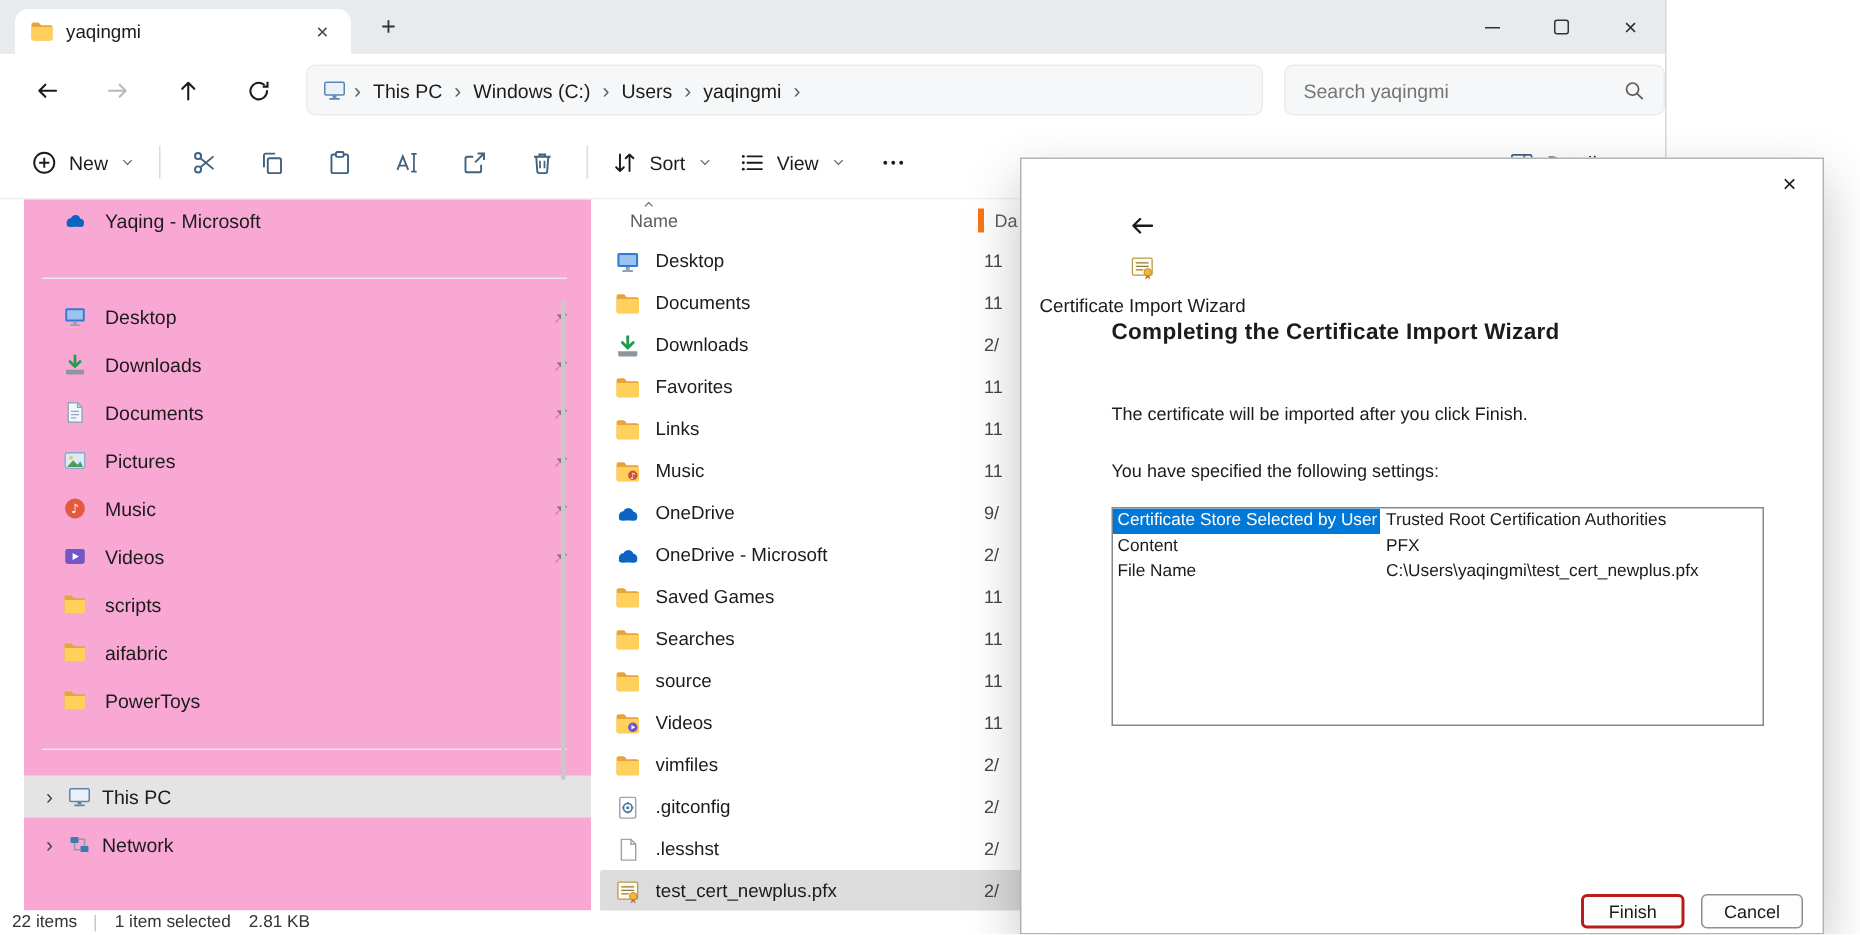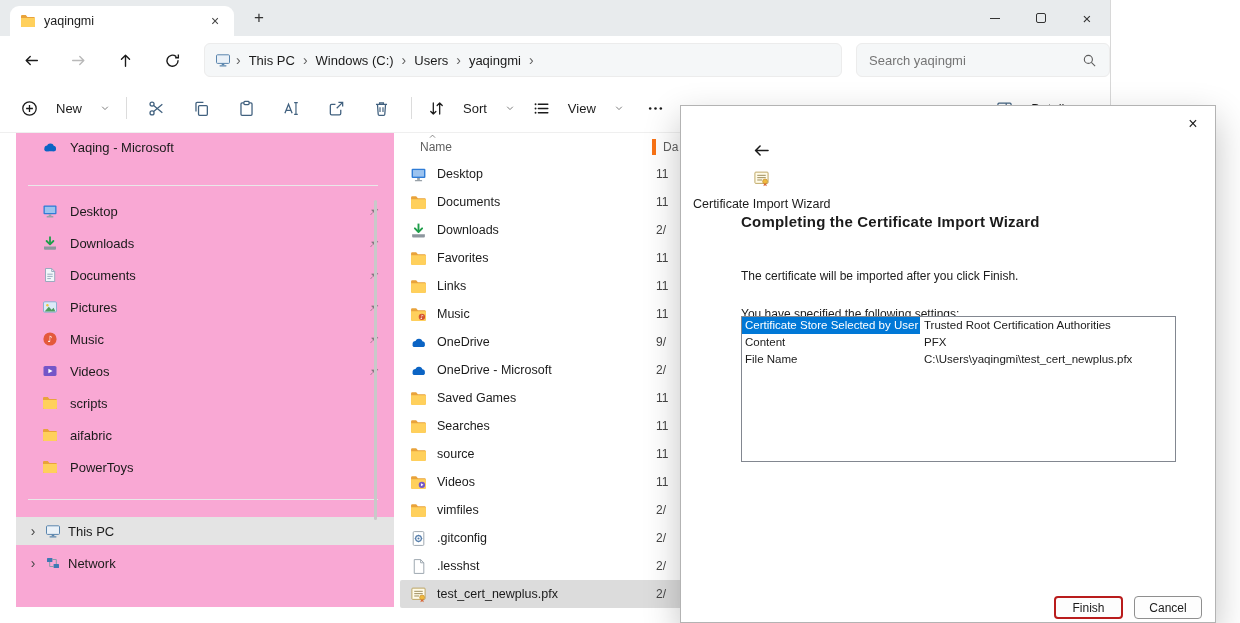--- a/index.html
+++ b/index.html
@@ -21,21 +21,21 @@
   .navbar { position: absolute; left: 0; top: 36px; width: 100%; height: 48px; background: #fff; display: flex; align-items: center; }
   .nav-btn { width: 32px; height: 32px; margin-left: 15px; display: flex; align-items: center; justify-content: center; border-radius: 4px; flex: none; }
   .nav-btn .icn { width: 17px; height: 17px; }
   .addressbar { margin-left: 16px; width: 638px; height: 34px; background: #f5f7f8; border: 1px solid #ececec; border-radius: 6px; display: flex; align-items: center; padding: 0 10px; font-size: 13px; gap: 2px; overflow: hidden; }
   .crumb { padding: 2px 5px; border-radius: 3px; white-space: nowrap; }
   .crumb-sep { color: #5f5f5f; font-size: 14px; padding: 0 3px; }
   .searchbox { margin-left: 14px; width: 254px; height: 34px; background: #f5f7f8; border: 1px solid #ececec; border-radius: 6px; display: flex; align-items: center; padding: 0 12px; font-size: 13px; color: #757575; }
   .searchbox .icn { margin-left: auto; width: 15px; height: 15px; }
 
   .toolbar { position: absolute; left: 0; top: 84px; width: 100%; height: 49px; background: #fff; border-bottom: 1px solid #efefef; display: flex; align-items: center; padding: 0 12px; }
-  .tb-btn { display: flex; align-items: center; gap: 18px; padding: 7px 9px; border-radius: 4px; font-size: 13px; flex: none; }
+  .tb-btn { display: flex; align-items: center; gap: 8px; padding: 7px 9px; border-radius: 4px; font-size: 13px; flex: none; }
   .tb-ico { padding: 8px 14px; }
   .tb-btn .icn { width: 17px; height: 17px; }
   .chev { width: 10px; height: 10px; display: inline-flex; }
   .tb-divider { width: 1px; height: 22px; background: #dcdcdc; margin: 0 7px; flex: none; }
   .tb-right { margin-left: auto; margin-right: 18px; }
 
   .sidebar { position: absolute; left: 16px; top: 133px; width: 378px; bottom: 16px; background: #f9a8d4; font-size: 13px; }
   .side-item { height: 32px; display: flex; align-items: center; gap: 12px; padding: 0 12px 0 26px; position: relative; border-radius: 4px; }
   .side-item.onedrive { height: 28px; }
   .sep { border-top: 1px solid #e9e9e9; margin-left: 12px; width: 350px; }
@@ -71,21 +71,21 @@
   .wz-close { position: absolute; top: 6px; right: 8px; width: 28px; height: 24px; display: flex; align-items: center; justify-content: center; font-size: 16px; color: #1b1b1b; }
   .wz-header { position: absolute; left: 12px; top: 35px; display: flex; align-items: center; gap: 10px; flex-direction: column; }
   .wz-back { width: 19px; height: 19px; display: inline-flex; }
   .wz-back svg { width: 100%; height: 100%; }
   .wz-cert-icn { width: 17px; height: 17px; display: inline-flex; }
   .wz-cert-icn svg { width: 100%; height: 100%; }
   .wz-title { font-size: 12.5px; }
   .wz-heading { position: absolute; left: 60px; top: 107px; font-size: 15px; font-weight: bold; letter-spacing: .2px; }
   .wz-info { position: absolute; left: 60px; top: 163px; font-size: 12px; }
   .wz-settings-label { position: absolute; left: 60px; top: 201px; font-size: 12px; }
-  .wz-list { position: absolute; left: 60px; top: 210px; width: 435px; height: 146px; border: 1px solid #828790; background: #fff; font-size: 11.5px; overflow: hidden; }
+  .wz-list { position: absolute; left: 60px; top: 232px; width: 435px; height: 146px; border: 1px solid #828790; background: #fff; font-size: 11.5px; overflow: hidden; }
   .wz-row { display: flex; height: 17px; line-height: 17px; }
   .wz-key { width: 178px; flex: none; padding: 0 3px; white-space: nowrap; overflow: hidden; }
   .wz-key.sel { background: #0078d7; color: #fff; }
   .wz-val { padding: 0 4px; white-space: nowrap; }
   .wz-btn { position: absolute; top: 490px; height: 23px; font-size: 12px; font-family: "Liberation Sans", sans-serif; text-align: center; border-radius: 4px; background: #fdfdfd; display: flex; align-items: center; justify-content: center; }
   .wz-finish { left: 373px; width: 69px; border: 2px solid #b91c1c; }
   .wz-cancel { left: 453px; width: 68px; border: 1px solid #8f8f8f; }
 </style>
 </head>
 <body>
@@ -641,20 +641,26 @@
                 <circle cx="11.4" cy="10.8" r="2.3" fill="#f0b93c" stroke="#c08a2c" stroke-width=".6"></circle>
                 <path d="M10.5 12.7l-.7 2.6 1.6-1 1.6 1-.7-2.6" fill="#d8683a"></path>
               </svg>
             </span>
             <span class="fl-name">test_cert_newplus.pfx</span>
             <span class="fl-date">2/</span>
           </div>
         </div>
     </div>
 
+    <div class="statusbar">
+      <span>22 items</span>
+      <span class="sb-sep"></span>
+      <span>1 item selected</span>
+      <span>2.81 KB</span>
+    </div>
 
   </div>
 
   <div class="wizard">
     <div class="wz-close">×</div>
     <div class="wz-header">
       <span class="wz-back">
           <svg viewBox="0 0 16 16">
             <path d="M13.5 8H3M6.8 4.2 3 8l3.8 3.8" fill="none" stroke="#1b1b1b" stroke-width="1.3" stroke-linecap="round" stroke-linejoin="round"></path>
           </svg>

